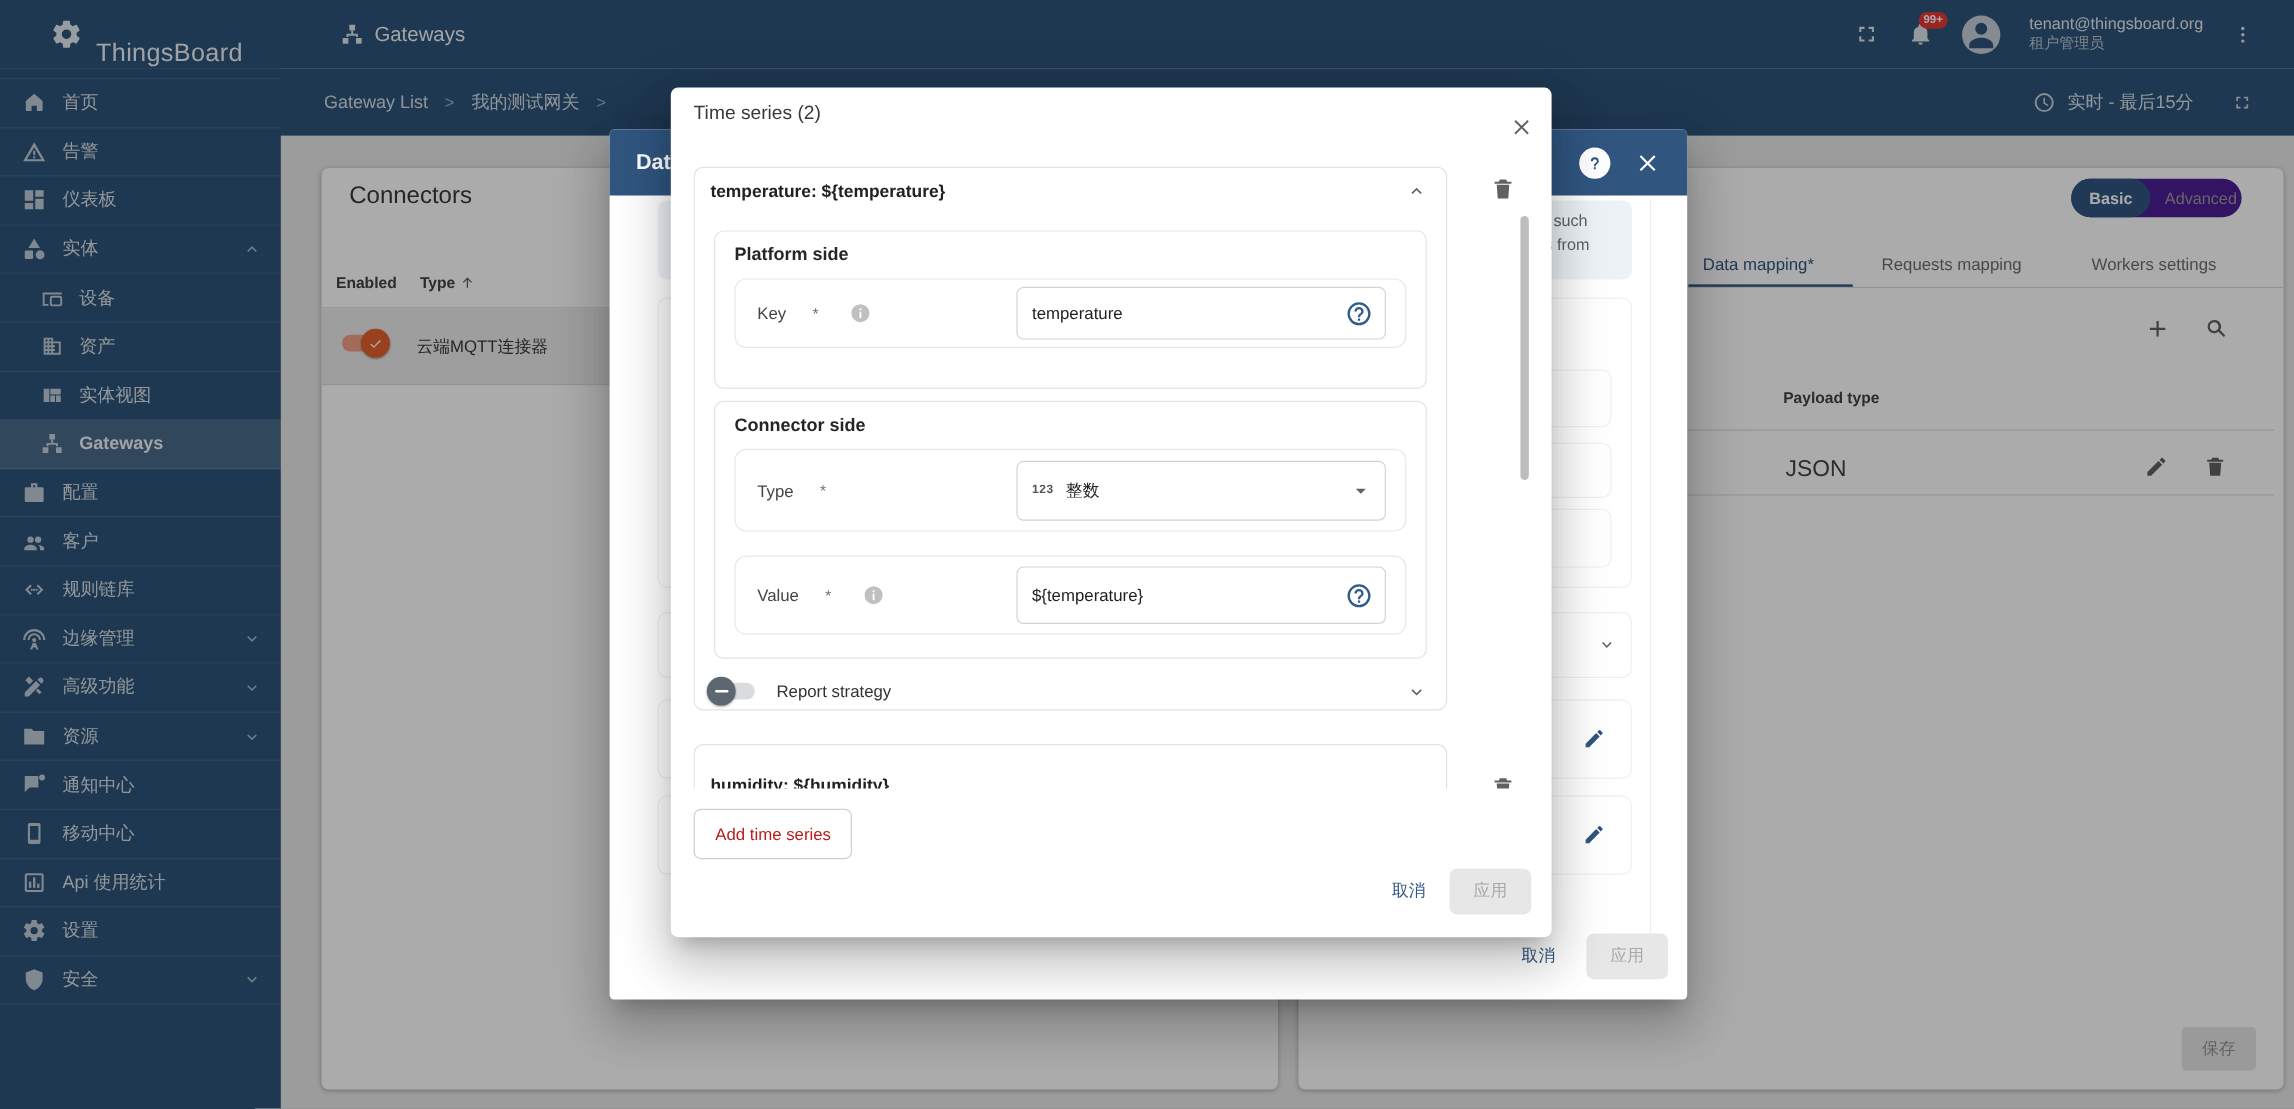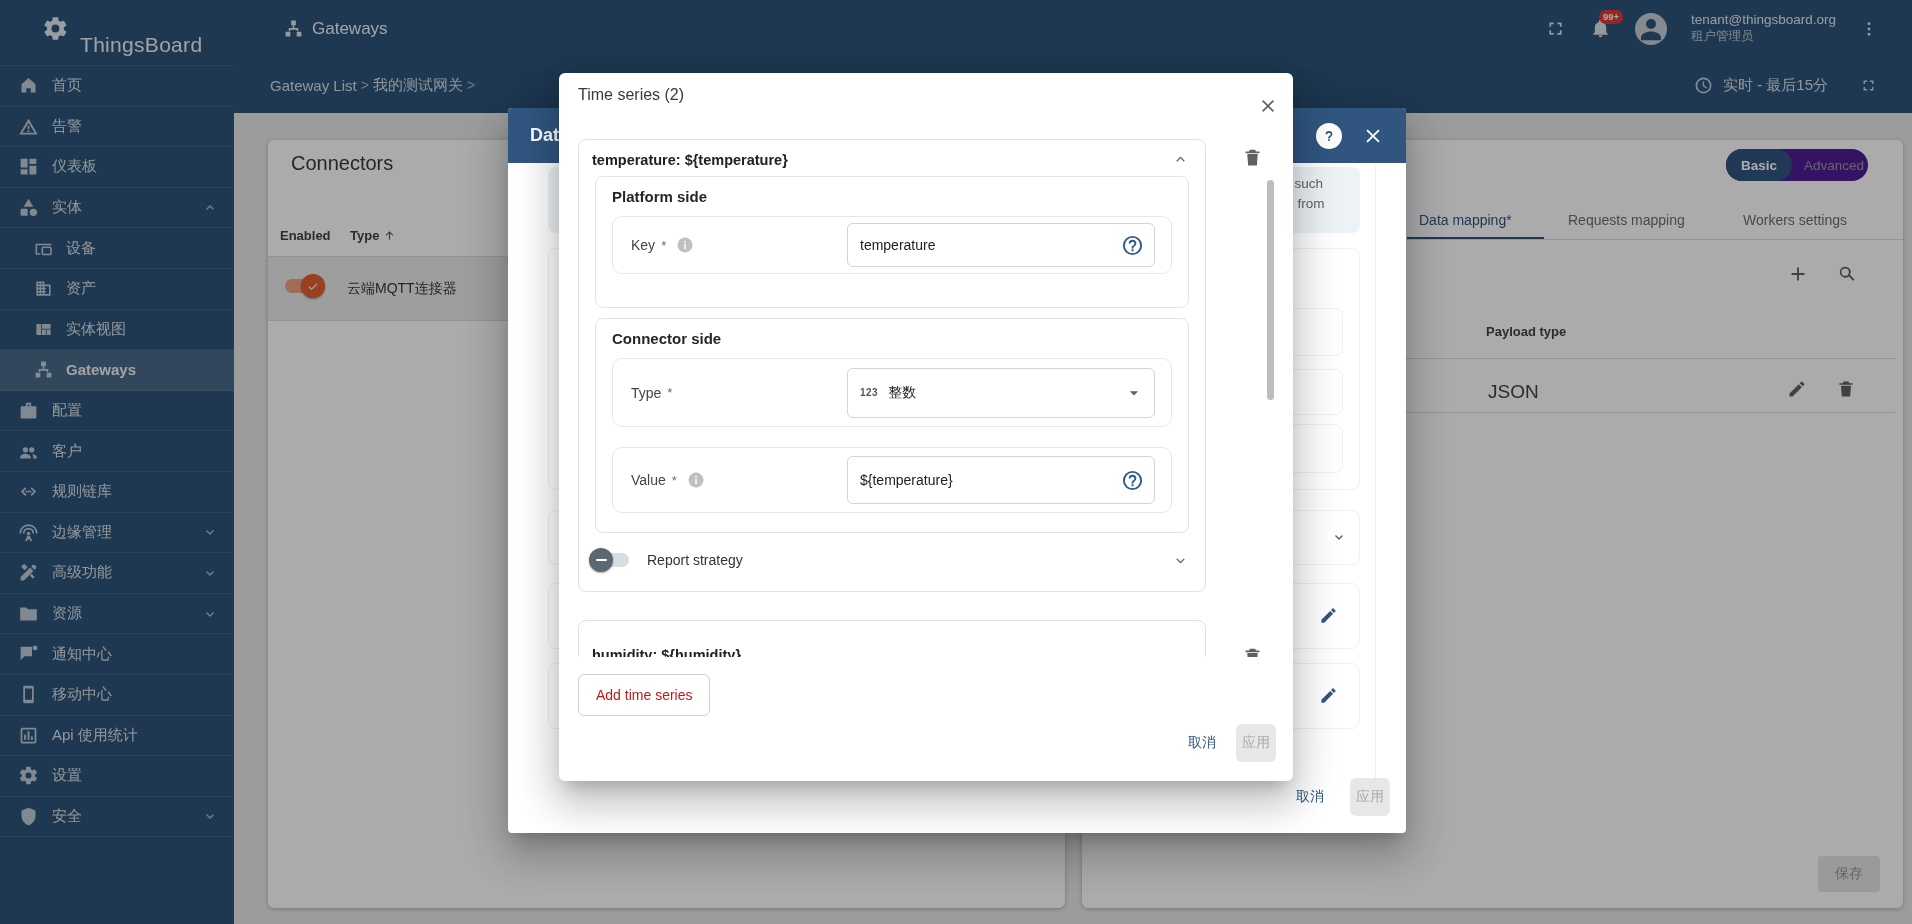--- a/index.html
+++ b/index.html
@@ -24,21 +24,21 @@
   .bell-wrap{position:relative;width:21px;height:21px;}
   .badge{position:absolute;top:-8px;left:9px;background:#e53935;color:#fff;font-size:9.5px;font-weight:700;
     padding:2px 4px;border-radius:8px;line-height:1;}
   .avatar{width:32px;height:32px;border-radius:50%;background:#c7cfd8;display:flex;align-items:center;justify-content:center;}
   .avatar .icon{width:32px;height:32px;color:#2d5479;}
   .acct{line-height:1.25;}
   .acct-email{font-size:13.5px;color:rgba(255,255,255,.88);}
   .acct-role{font-size:12.5px;color:rgba(255,255,255,.66);}
   .kebab{width:18px;height:20px;color:#dde4eb;}
 
-  .crumbs{position:absolute;left:270px;top:57px;height:56px;display:flex;align-items:center;gap:4px;z-index:1;justify-content:flex-end;}
+  .crumbs{position:absolute;left:270px;top:57px;height:56px;display:flex;align-items:center;gap:14px;z-index:1;justify-content:flex-end;}
   .crumb{font-size:15px;color:rgba(255,255,255,.8);}
   .crumb-sep{font-size:14px;color:rgba(255,255,255,.55);}
   .timewin{position:absolute;right:35px;top:57px;height:56px;display:flex;align-items:center;gap:10px;z-index:1;}
   .timewin .icon{width:19px;height:19px;color:rgba(255,255,255,.75);}
   .timewin-label{font-size:15px;color:rgba(255,255,255,.82);}
   .timewin .fs2{margin-left:22px;width:17px;height:17px;}
 
   
   .sidebar{position:absolute;left:0;top:57px;width:234px;height:867px;background:#2d5479;z-index:3;}
   .side-nav{margin-top:8px;border-top:1px solid rgba(255,255,255,.1);}
@@ -95,21 +95,21 @@
   .dd-close{width:22px;height:22px;color:#fff;}
   .dd-hint{position:absolute;left:40px;top:59px;width:812px;height:66px;background:#edf2f7;border-radius:8px;}
   .dd-hint-frag{position:absolute;font-size:13.5px;color:#5f6368;white-space:nowrap;}
   .dd-box{position:absolute;border:1px solid #f0f0f0;border-radius:8px;}
   .dd-vline{position:absolute;left:867px;top:58px;width:1px;height:645px;background:#ededed;}
   .dd-chev{position:absolute;left:820px;top:421px;width:16px;height:16px;color:#5f6368;}
   .dd-pencil{position:absolute;left:808px;width:19px;height:19px;color:#305680;}
   .dd-actions{position:absolute;right:16px;top:670px;display:flex;align-items:center;gap:20px;}
   .btn-text{color:#305680;font-size:14px;font-weight:500;padding:8px 6px;cursor:pointer;}
   .btn-disabled{background:#e7e7e7;color:#a9a9a9;font-size:14px;font-weight:500;border-radius:6px;
-    padding:10px 6px;cursor:default;}
+    padding:10px 20px;cursor:default;}
 
   
   .ts-dialog{position:absolute;left:559px;top:73px;width:734px;height:708px;background:#fff;border-radius:6px;z-index:60;
     box-shadow:0 11px 15px -7px rgba(0,0,0,.2),0 24px 38px 3px rgba(0,0,0,.14),0 9px 46px 8px rgba(0,0,0,.12);}
   .ts-title{position:absolute;left:19px;top:13px;font-size:16px;font-weight:500;color:#3a3a3a;}
   .ts-close{position:absolute;right:15px;top:23px;width:20px;height:20px;color:#5f6368;cursor:pointer;}
   .ts-scroll{position:absolute;left:19px;top:52px;width:702px;height:532px;overflow:hidden;}
   .ts-row{display:flex;align-items:flex-start;}
   .ts-row.first{margin-top:14px;}
   .ts-row.second{margin-top:28px;}
@@ -117,30 +117,30 @@
   .panel-temp{height:453px;}
   .panel-hum{height:80px;}
   .panel-hd{display:flex;align-items:center;padding:11px 16px 6px 13px;}
   .panel-hd-label{font-size:14.5px;font-weight:700;color:#212121;}
   .panel-hd .si-chev{width:17px;height:17px;color:#5f6368;}
   .panel-hd2{padding:26px 16px 0 13px;}
   .trash-btn{margin-left:28px;width:36px;height:36px;display:flex;align-items:center;justify-content:center;
     color:#616161;cursor:pointer;}
   .trash-btn .icon{width:21px;height:21px;}
   .trash-btn.hum{margin-top:18px;}
-  .sect{border:1px solid #e3e3e3;border-radius:8px;margin:2px 16px 0 16px;padding:11px 16px 0 16px;box-sizing:border-box;}
+  .sect{border:1px solid #e3e3e3;border-radius:8px;margin:18px 16px 0 16px;padding:11px 16px 0 16px;box-sizing:border-box;}
   .sect-platform{height:132px;}
   .sect-connector{height:215px;margin-top:10px;}
   .sect-legend{font-size:15px;font-weight:700;color:#262626;margin-bottom:11px;}
   .row-card{border:1px solid #e7e7e7;border-radius:10px;display:flex;align-items:center;
     padding:0 16px 0 18px;box-sizing:border-box;}
   .rc-key{height:58px;}
   .rc-type{height:69px;margin-bottom:20px;}
   .rc-value{height:66px;}
-  .row-label{display:flex;align-items:center;gap:6px;width:216px;flex:none;}
+  .row-label{display:flex;align-items:center;gap:22px;width:216px;flex:none;}
   .lbl{font-size:14px;color:#454545;}
   .req{font-size:13px;color:#6f6f6f;}
   .info-ic{width:18px;height:18px;color:#c0c0c0;margin-left:4px;}
   .outline-input{flex:1;border:1px solid #d4d4d4;border-radius:6px;display:flex;align-items:center;
     padding:0 10px 0 12px;box-sizing:border-box;background:#fff;}
   .oi-44{height:44px;} .oi-50{height:50px;} .oi-48{height:48px;}
   .oi-text{font-size:14px;color:#212121;}
   .help-q{margin-left:auto;width:23px;height:23px;color:#2f5b8a;}
   .num-glyph{font-size:10px;font-weight:700;color:#555;letter-spacing:.5px;margin-right:10px;}
   .dd-arrow{margin-left:auto;width:20px;height:20px;color:#5f6368;}

